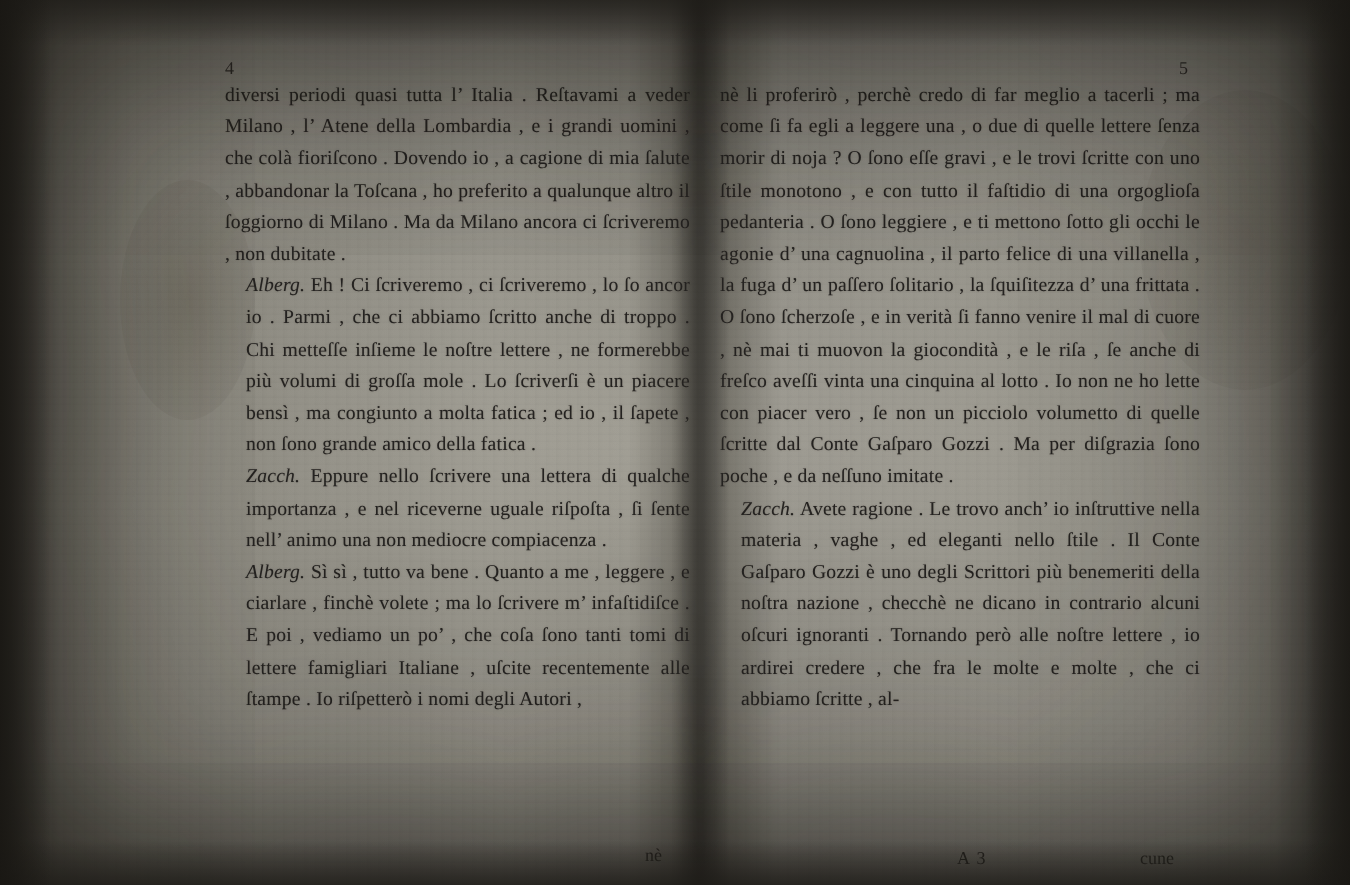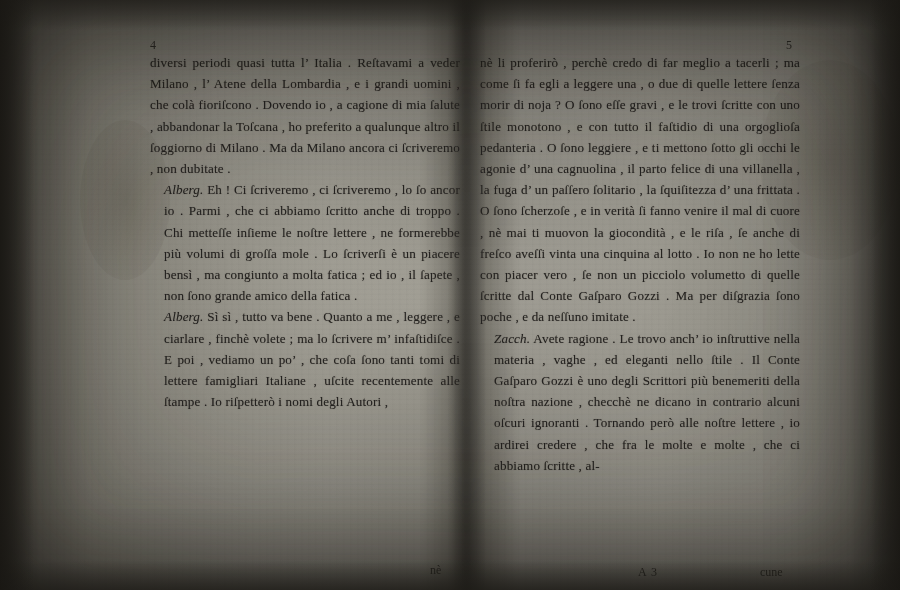--- a/index.html
+++ b/index.html
@@ -141,20 +141,21 @@
 
 <div id="page">
   <div class="paper"></div>
   <div class="spine"></div>
 
   <div class="folio folio-left soft">4</div>
   <div class="page-col left-col">
     <div class="body soft">
       <p><span>diversi periodi quasi tutta l’ Italia . Reſta­vami a veder Milano , l’ Atene della Lom­bardia , e i grandi uomini , che colà fioriſcono . Dovendo io , a cagione di mia ſalute , abbandonar la Toſcana , ho preferito a qualunque altro il ſoggiorno di Milano . Ma da Milano ancora ci ſcriveremo , non dubitate .</span></p>
       <p class="hang"><span class="speaker">Alberg.</span> <span>Eh ! Ci ſcriveremo , ci ſcriveremo , lo ſo ancor io . Parmi , che ci abbiamo ſcritto anche di troppo . Chi metteſſe inſieme le noſtre lettere , ne formerebbe più volumi di groſſa mole . Lo ſcriverſi è un piacere bensì , ma congiunto a molta fatica ; ed io , il ſapete , non ſono grande amico della fatica .</span></p>
+      <p class="hang"><span class="speaker">Zacch.</span> <span>Eppure nello ſcrivere una lettera di qualche importanza , e nel riceverne uguale riſpoſta , ſi ſente nell’ animo una non mediocre compiacenza .</span></p>
       <p class="hang"><span class="speaker">Alberg.</span> <span>Sì sì , tutto va bene . Quanto a me , leggere , e ciarlare , finchè volete ; ma lo ſcrivere m’ infaſtidiſce . E poi , vediamo un po’ , che coſa ſono tanti tomi di lettere famigliari Italiane , uſcite recentemente alle ſtampe . Io riſpetterò i nomi degli Autori ,</span></p>
     </div>
   </div>
   <div class="catchword cw-left soft">nè</div>
 
   <div class="folio folio-right soft">5</div>
   <div class="page-col right-col">
     <div class="body soft">
       <p><span>nè li proferirò , perchè credo di far meglio a tacerli ; ma come ſi fa egli a leggere una , o due di quelle lettere ſenza morir di noja ? O ſono eſſe gravi , e le trovi ſcritte con uno ſtile monotono , e con tutto il faſtidio di una orgoglioſa pedanteria . O ſono leggiere , e ti mettono ſotto gli occhi le agonie d’ una cagnuolina , il parto felice di una villanella , la fuga d’ un paſſero ſolitario , la ſquiſitezza d’ una frittata . O ſono ſcherzoſe , e in verità ſi fanno venire il mal di cuore , nè mai ti muovon la giocondità , e le riſa , ſe anche di freſco aveſſi vinta una cinquina al lotto . Io non ne ho lette con piacer vero , ſe non un picciolo volumetto di quelle ſcritte dal Conte Gaſparo Gozzi . Ma per diſgrazia ſono poche , e da neſſuno imitate .</span></p>
       <p class="hang"><span class="speaker">Zacch.</span> <span>Avete ragione . Le trovo anch’ io inſtruttive nella materia , vaghe , ed eleganti nello ſtile . Il Conte Gaſparo Gozzi è uno degli Scrittori più benemeriti della noſtra nazione , checchè ne dicano in contrario alcuni oſcuri ignoranti . Tornando però alle noſtre lettere , io ardirei credere , che fra le molte e molte , che ci abbiamo ſcritte , al-</span></p>

